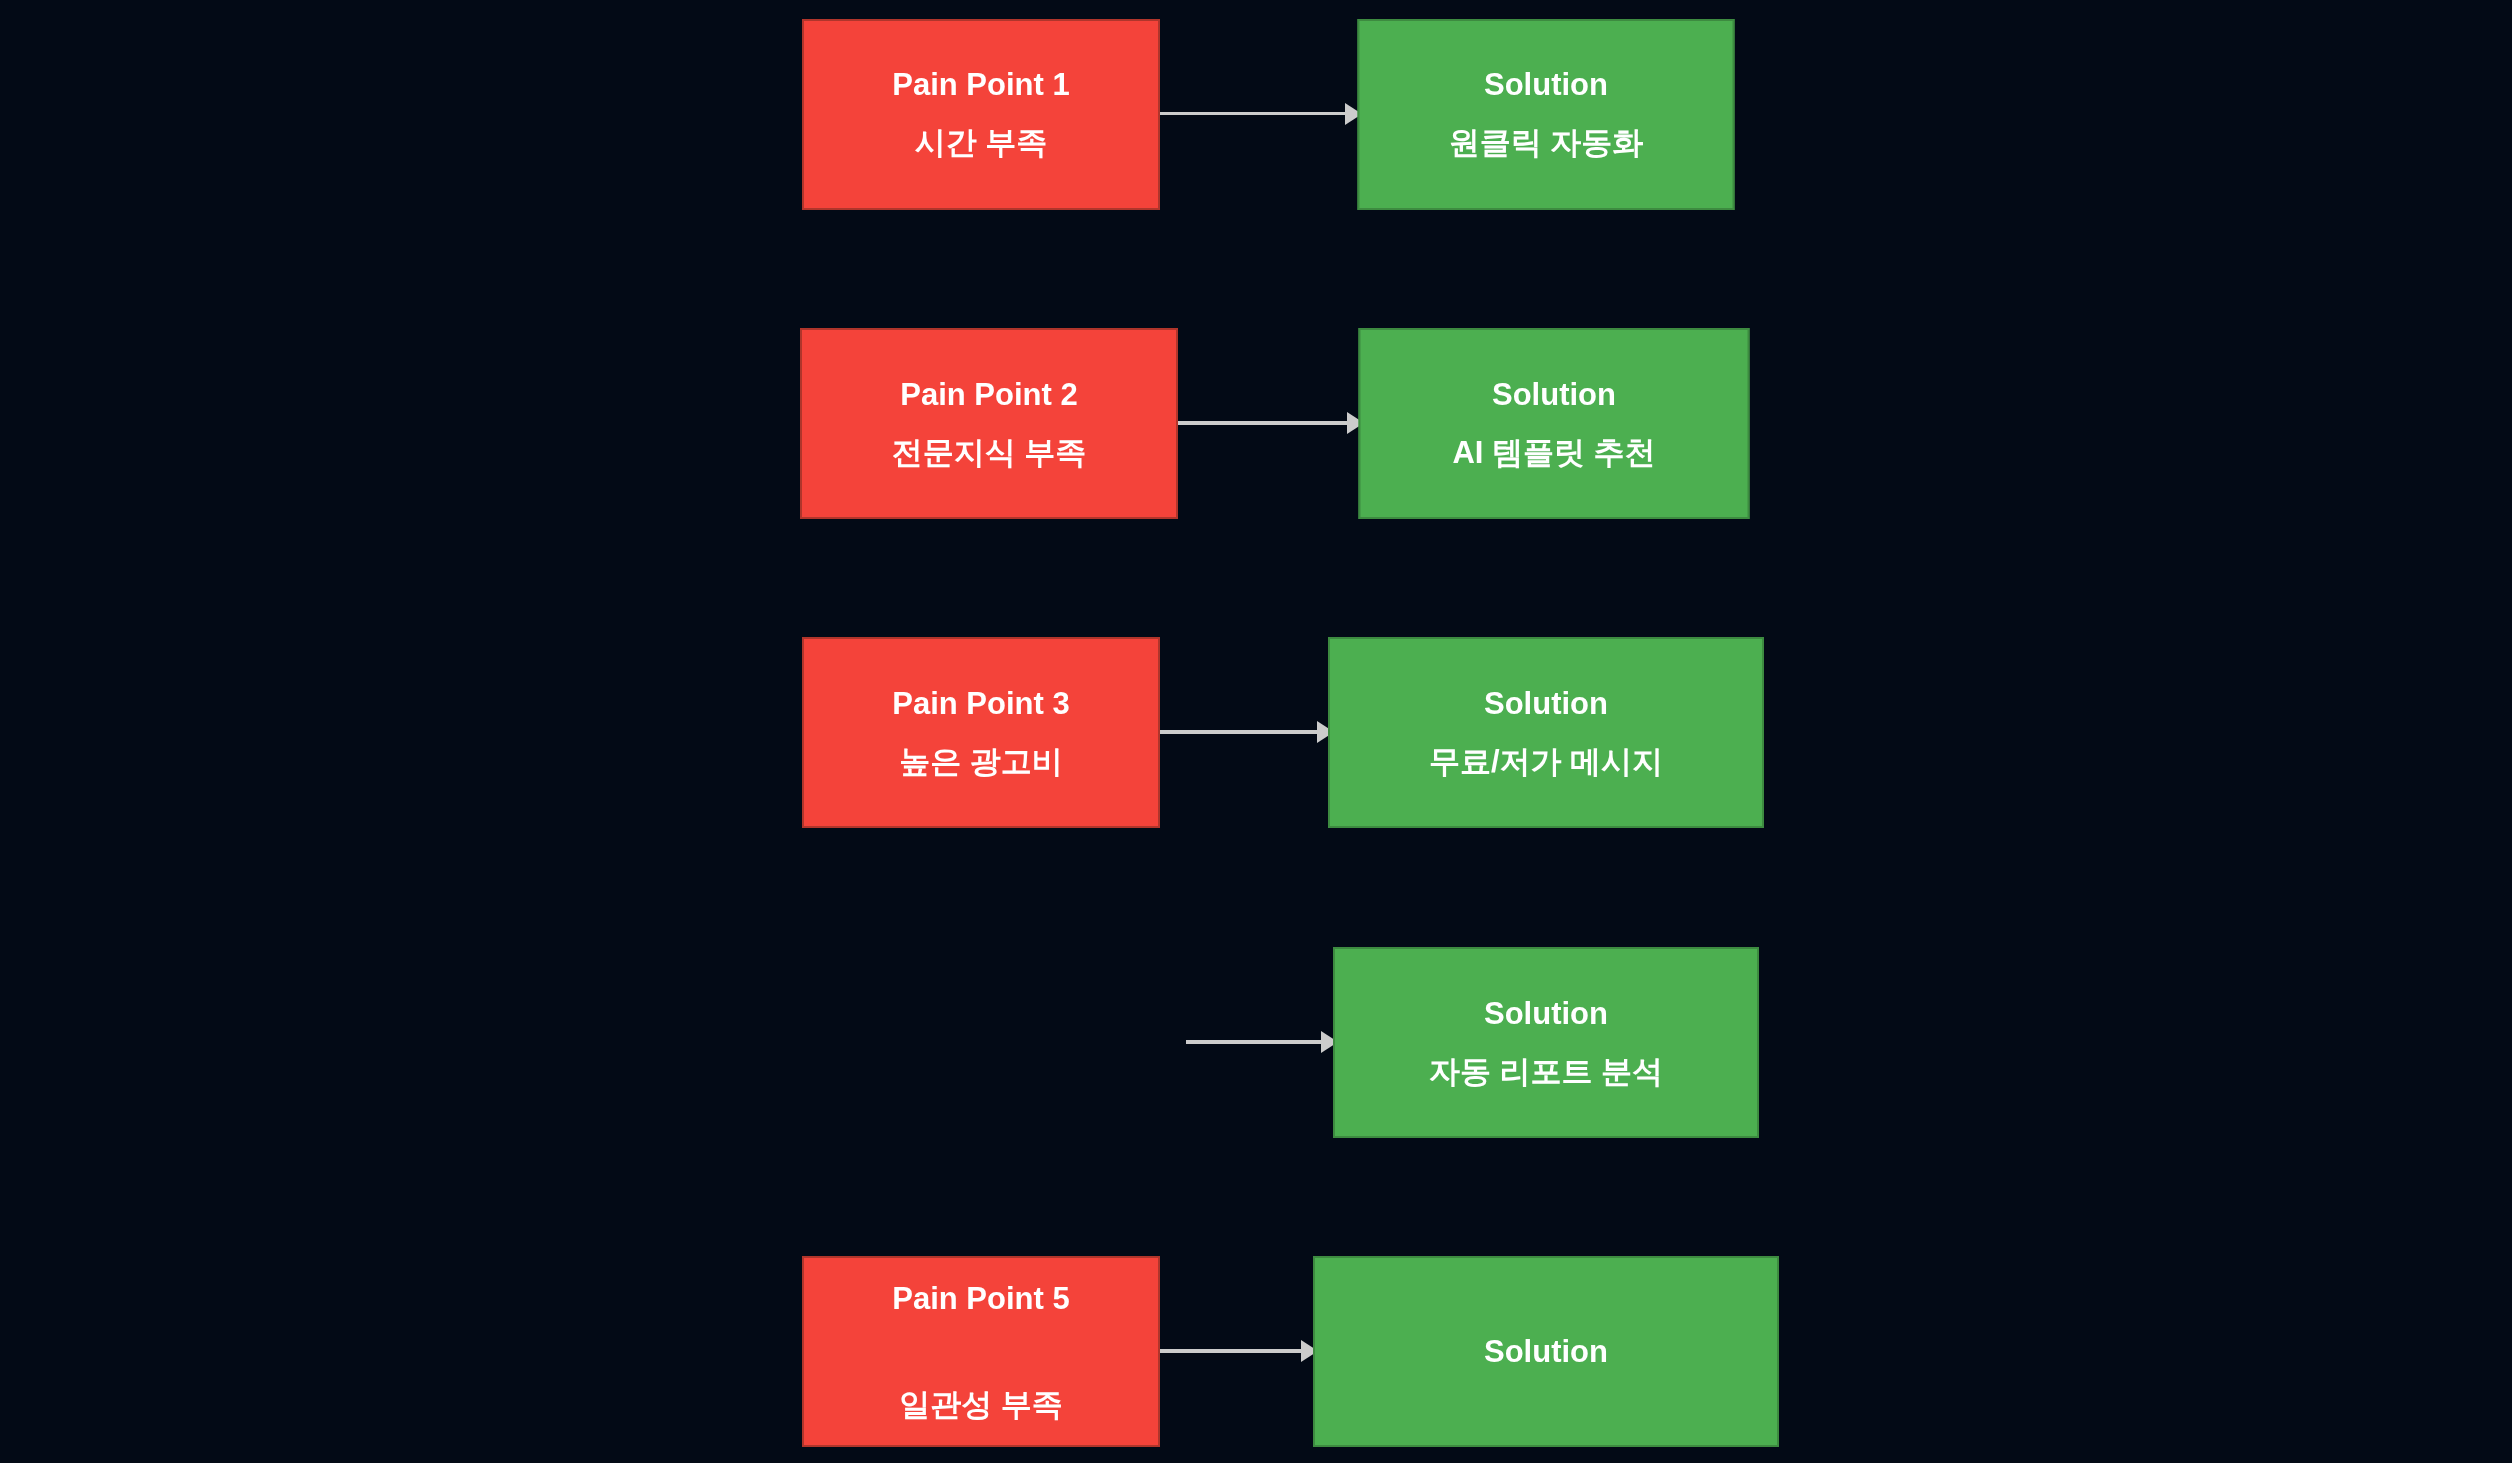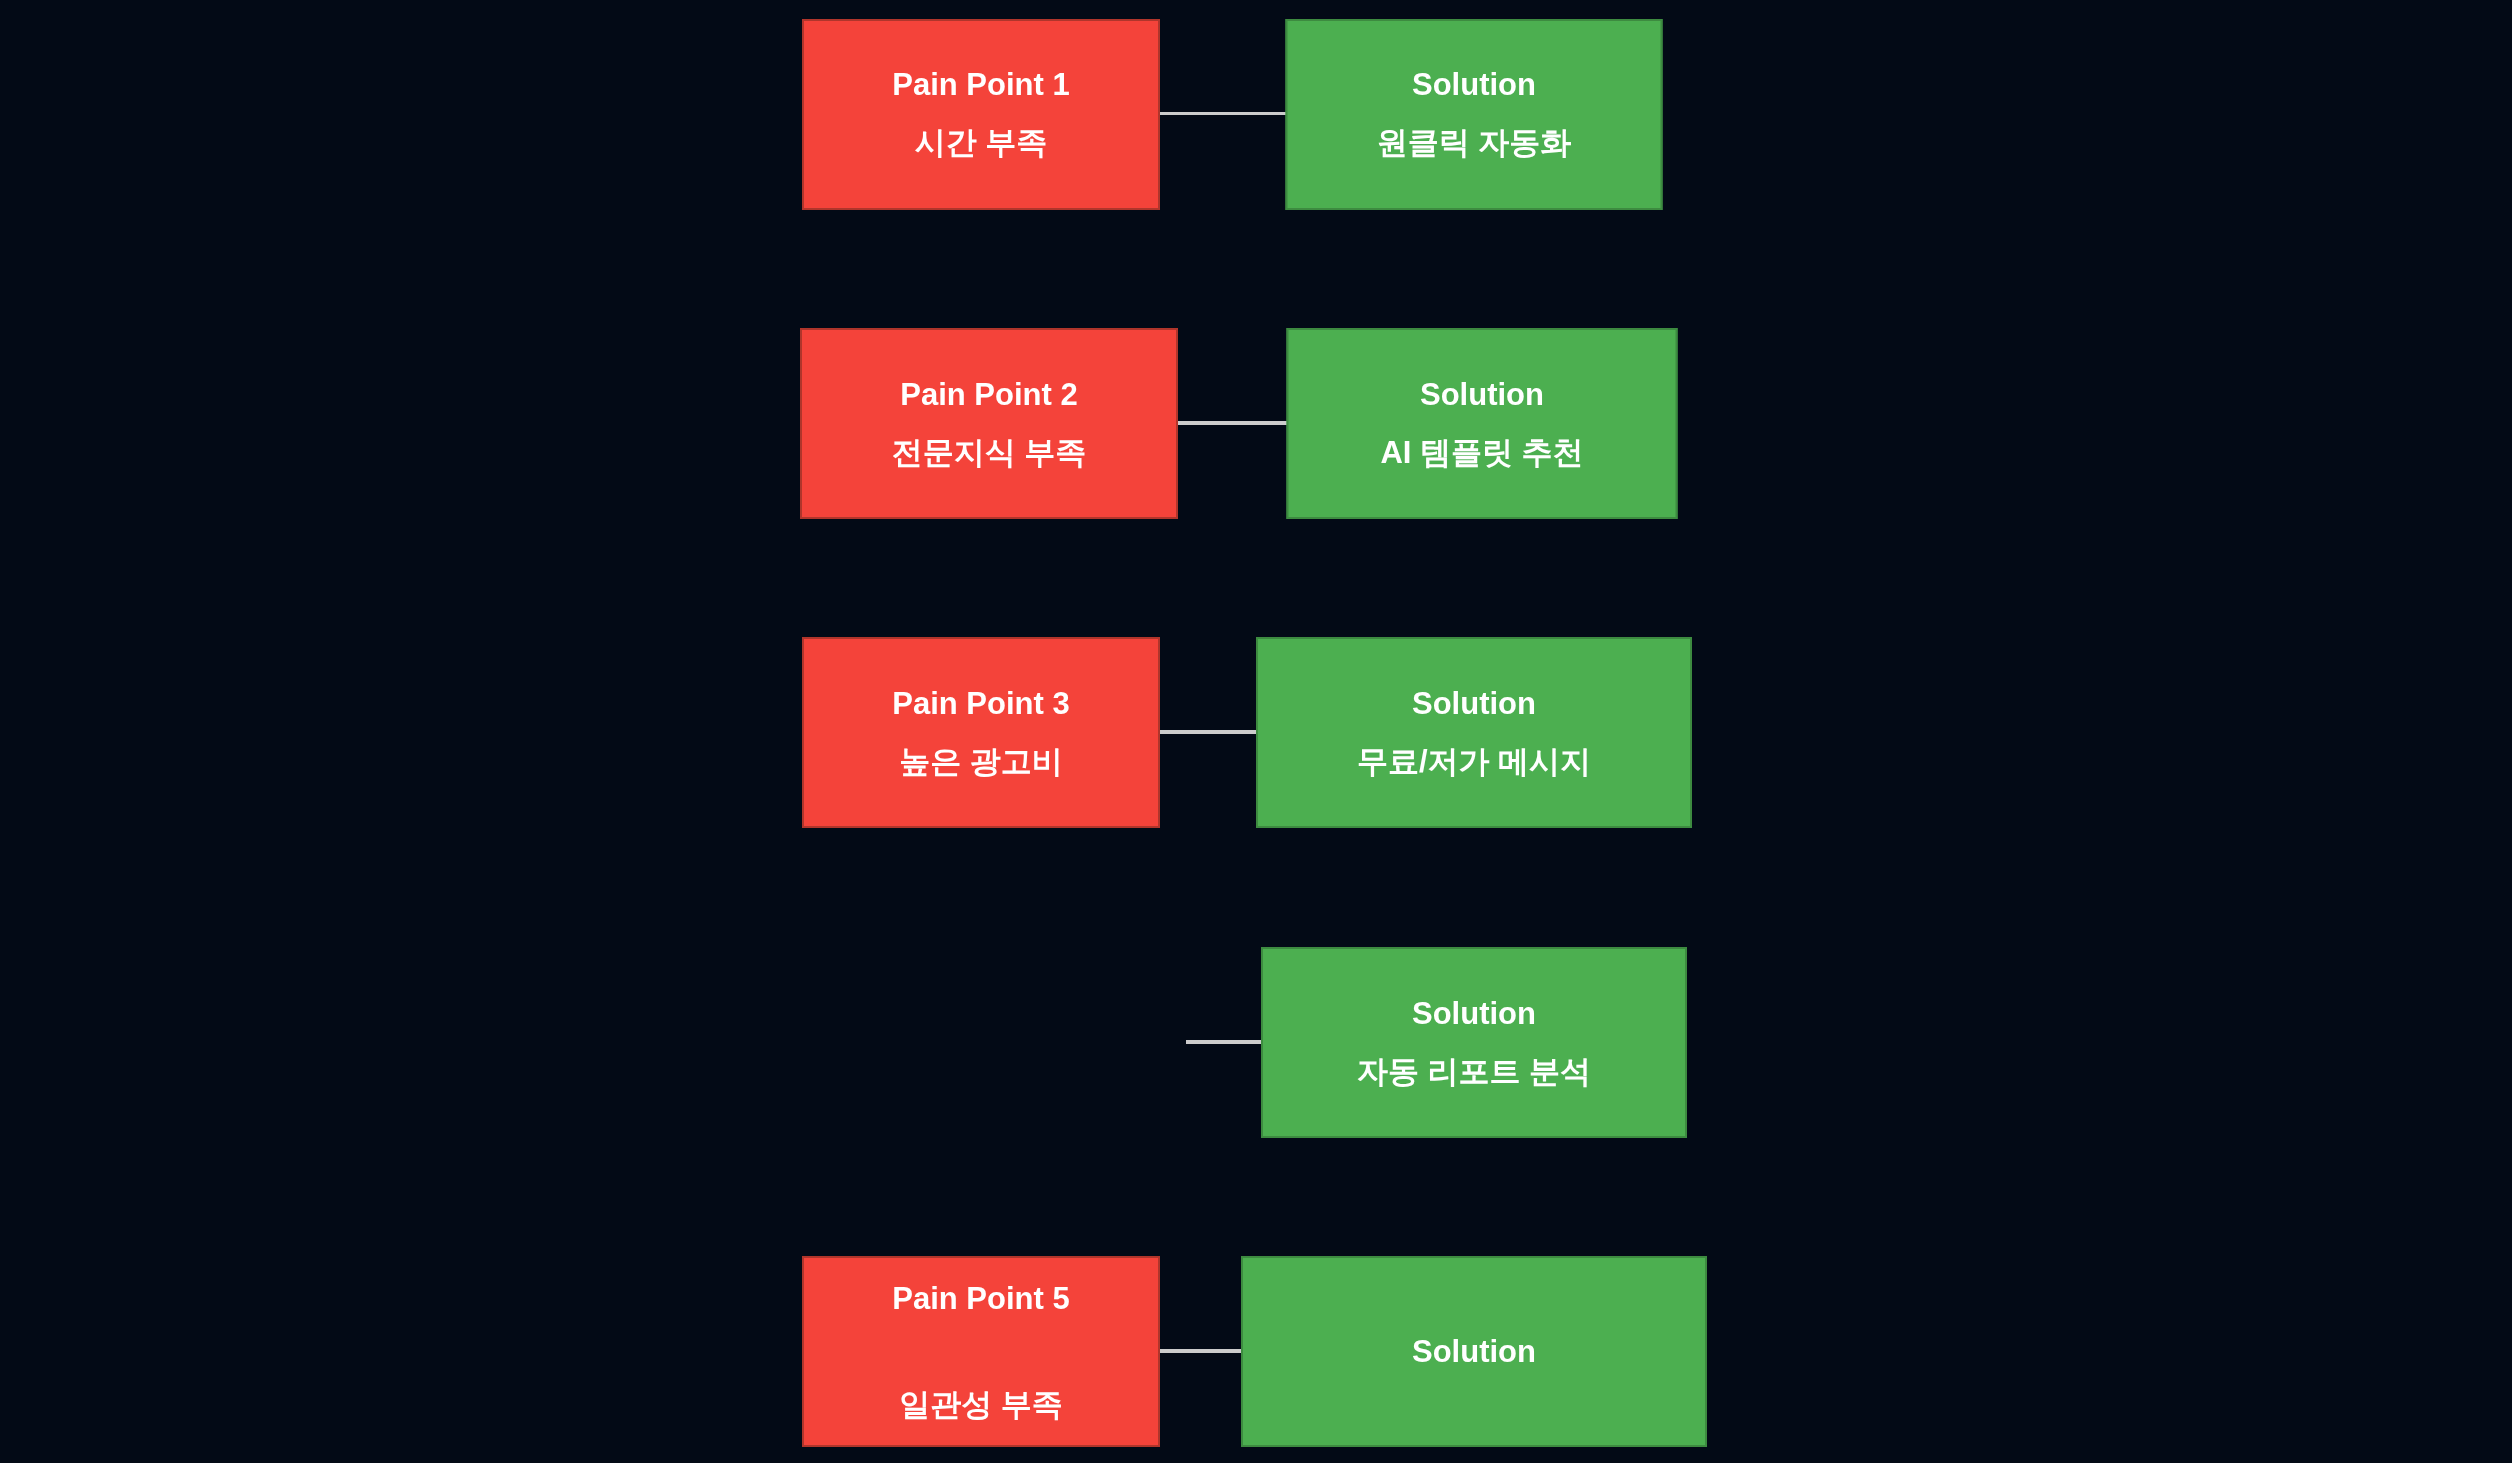--- a/index.html
+++ b/index.html
@@ -49,21 +49,21 @@
     text-align: center;
     padding: 0 28px;
     transform: translateX(-50%);
   }
   .pain {
     left: 981px;
     background: var(--pain-fill, #f4433a);
     border-color: var(--pain-border, #b0352b);
   }
   .solution {
-    left: 1474px;
+    left: 1546px;
     background: var(--solution-fill, #4caf50);
     border-color: var(--solution-border, #3d8b40);
   }
 
   #row-1 .pain { min-width: 358px; }  #row-1 .solution { min-width: 377px; }
   #row-2 .pain { min-width: 378px; }  #row-2 .solution { min-width: 391px; }
   #row-3 .pain { min-width: 358px; }  #row-3 .solution { min-width: 436px; }
   #row-4 .pain { min-width: 429px; }  #row-4 .solution { min-width: 426px; }
   #row-5 .pain { min-width: 358px; gap: 48px; }  #row-5 .solution { min-width: 466px; }
 

